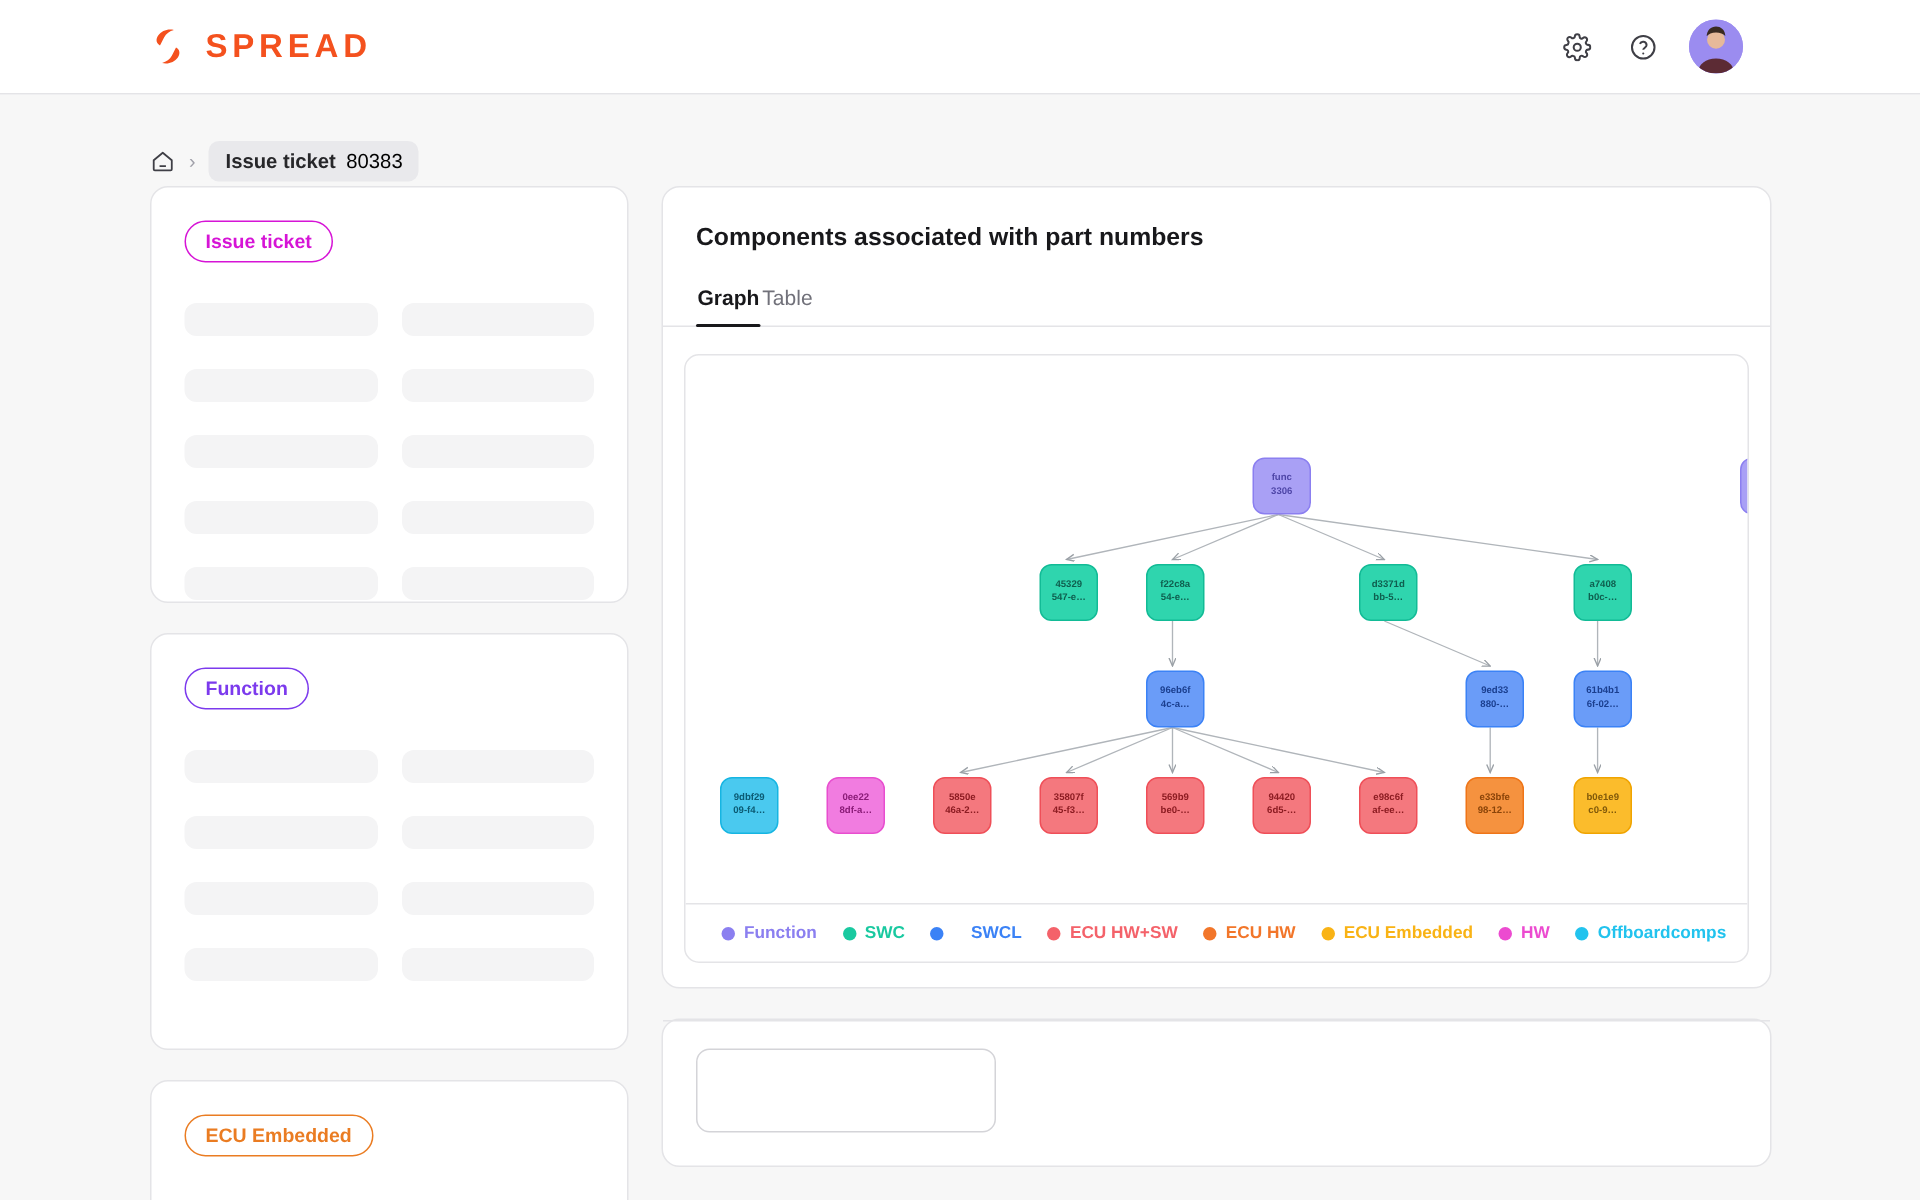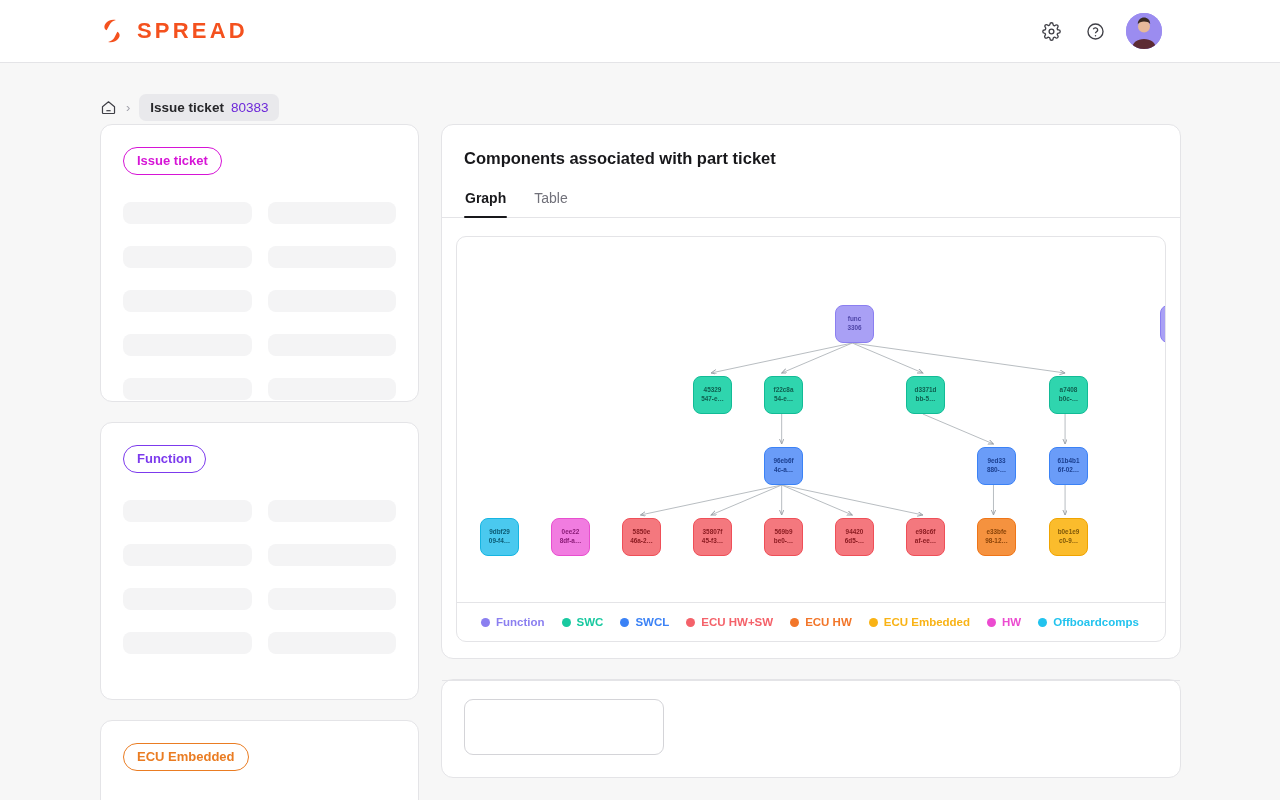--- a/index.html
+++ b/index.html
@@ -46,21 +46,21 @@
     padding: 44px 0 0 100px; height: 34px;
   }
   .crumb-home { color: #3f3f46; display: flex; cursor: pointer; }
   .crumb-sep { color: #a1a1aa; font-size: 13px; }
   .crumb-pill {
     background: #e9e9ec; border-radius: 7px;
     padding: 6px 11px; display: flex; gap: 7px; align-items: baseline;
     cursor: pointer;
   }
   .crumb-pill .lbl { font-size: 13.5px; font-weight: 700; color: #27272a; }
-  .crumb-pill .num { font-size: 13.5px; font-weight: 400; color: #6d28d9; }
+  .crumb-pill .num { font-size: 13.5px; font-weight: 400; color: #000000; }
 
   
   .page {
     display: flex; gap: 22px;
     padding: 17px 100px 0 100px;
     align-items: flex-start;
   }
   .col-left { width: 319px; flex: none; }
   .col-right { width: 740px; flex: none; }
 
@@ -85,21 +85,21 @@
     column-gap: 16px; row-gap: 22px; margin-top: 27px;
   }
   .sk-bar { height: 22px; border-radius: 8px; background: #f4f4f5; }
 
   
   .panel-title {
     font-size: 16.5px; font-weight: 700; color: #18181b;
     padding: 24px 22px 22px 22px;
   }
   .tabs {
-    display: flex; gap: 26px; padding: 0 22px;
+    display: flex; padding: 0 22px;
     border-bottom: 1px solid #e4e4e7;
   }
   .tab {
     font-size: 14px; color: #71717a; padding: 0 1px 11px 1px;
     cursor: pointer; position: relative;
   }
   .tab.active { color: #18181b; font-weight: 700; }
   .tab.active::after {
     content: ""; position: absolute; left: 0; right: 0; bottom: -1px;
     height: 2.5px; background: #18181b; border-radius: 2px;
@@ -223,21 +223,21 @@
     </div>
 
     <div class="card sk-card" style="height:120px;">
       <span class="chip orange">ECU Embedded</span>
     </div>
   </div>
 
   <div class="col-right">
 
     <div class="card">
-      <div class="panel-title">Components associated with part ticket</div>
+      <div class="panel-title">Components associated with part numbers</div>
       <div class="tabs">
         <div class="tab active">Graph</div>
         <div class="tab">Table</div>
       </div>
       <div class="graph-wrap">
         <div class="graph-box">
           <div class="canvas" id="canvas">
             <svg class="edges" id="edges" viewBox="0 0 712 365" preserveAspectRatio="none">
               <defs>
                 <marker id="arr" markerWidth="7" markerHeight="7" refX="6" refY="2.6" orient="auto">
@@ -333,21 +333,21 @@
               <div class="leg">
                 <span class="leg-dot" style="background: rgb(139, 127, 240);"></span>
                 <span class="leg-lbl" style="color: rgb(139, 127, 240);">Function</span>
               </div>
               <div class="leg">
                 <span class="leg-dot" style="background: rgb(25, 201, 160);"></span>
                 <span class="leg-lbl" style="color: rgb(25, 201, 160);">SWC</span>
               </div>
               <div class="leg">
                 <span class="leg-dot" style="background: rgb(59, 130, 246);"></span>
-                <span class="leg-lbl" style="color: rgb(59, 130, 246);">SWCL</span>
+                <span class="leg-lbl" style="color: rgb(59, 130, 246); margin-left: 12px;">SWCL</span>
               </div>
               <div class="leg">
                 <span class="leg-dot" style="background: rgb(244, 98, 106);"></span>
                 <span class="leg-lbl" style="color: rgb(244, 98, 106);">ECU HW+SW</span>
               </div>
               <div class="leg">
                 <span class="leg-dot" style="background: rgb(242, 118, 42);"></span>
                 <span class="leg-lbl" style="color: rgb(242, 118, 42);">ECU HW</span>
               </div>
               <div class="leg">

